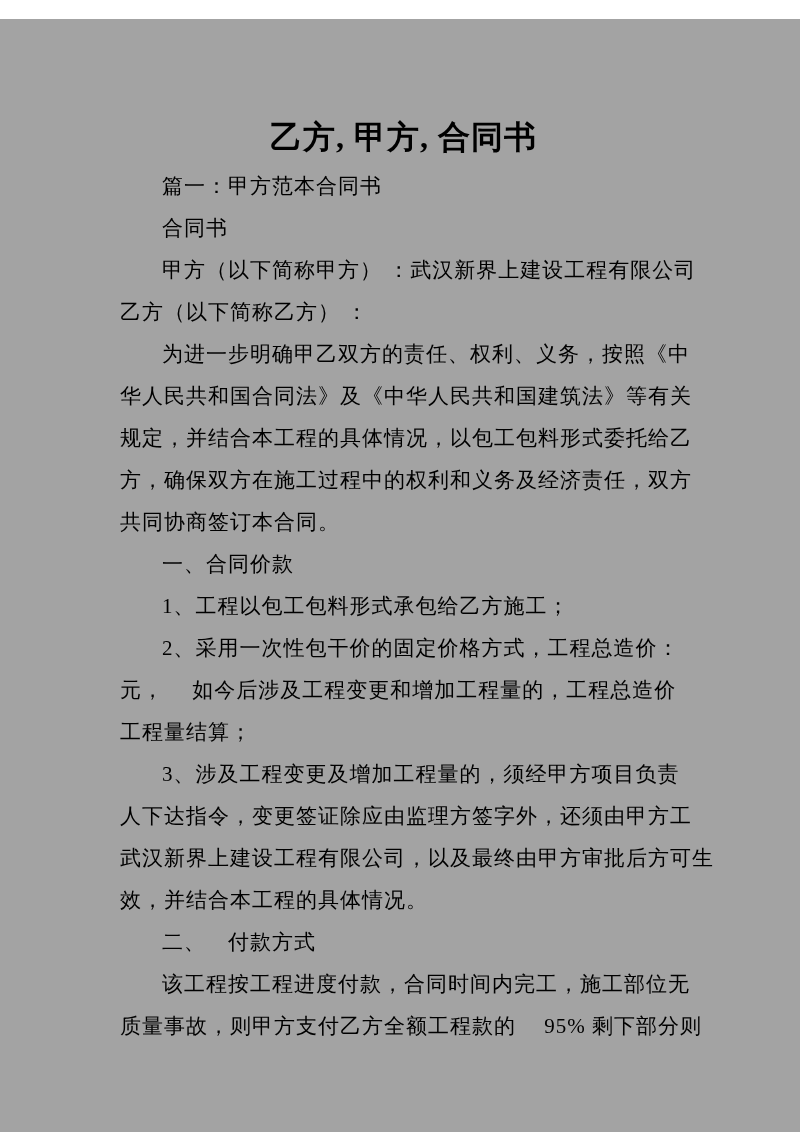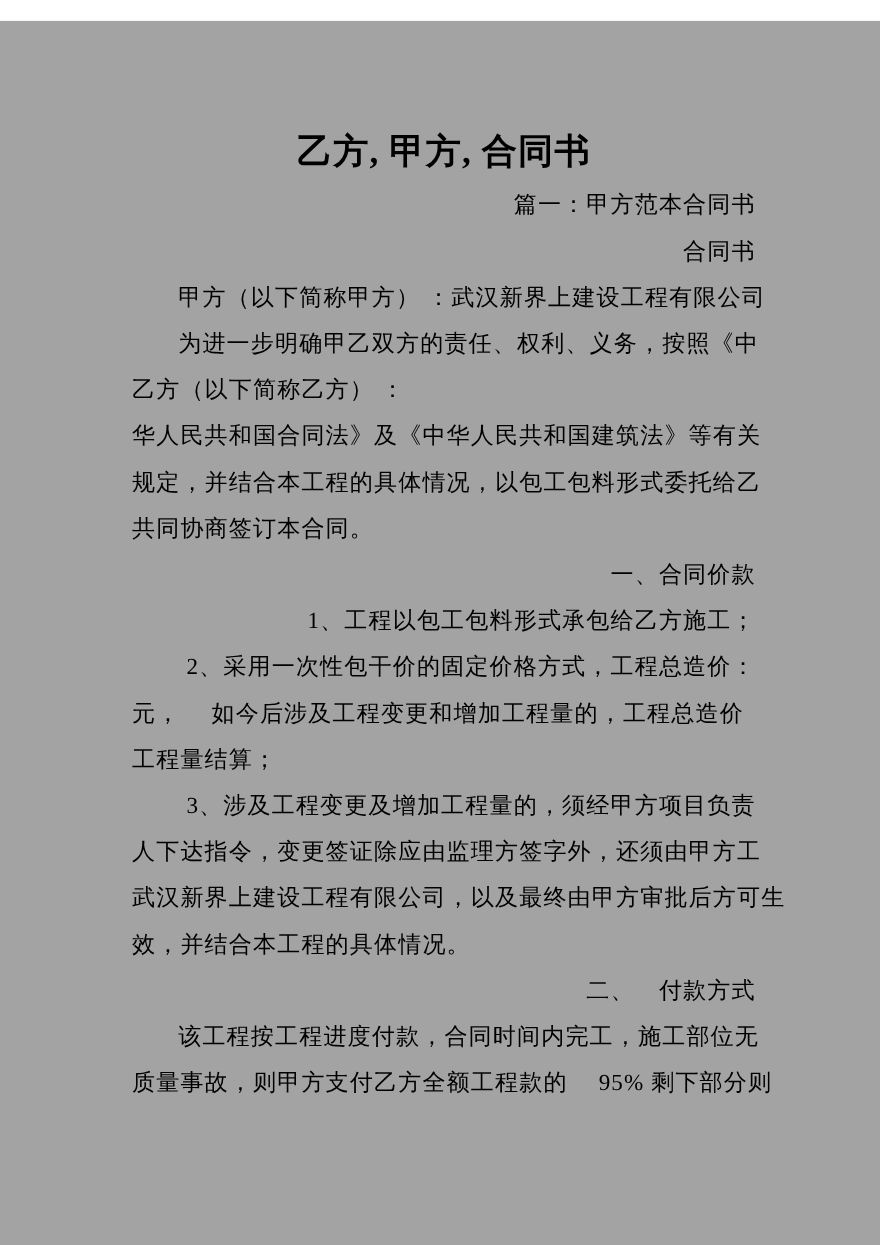--- a/index.html
+++ b/index.html
@@ -32,36 +32,36 @@
     margin: 0;
   }
   .line {
     font-size: 21px;
     line-height: 42px;
     white-space: pre;
     letter-spacing: 1px;
   }
   .line.indent {
     padding-left: 42px;
-    text-align: right;
   }
 </style>
 </head>
 <body>
 
 <div class="page">
   <h1 class="doc-title">乙方, 甲方, 合同书</h1>
   <div class="doc-body">
       <div class="line indent">篇一：甲方范本合同书</div>
       <div class="line indent">合同书</div>
       <div class="line indent">甲方（以下简称甲方） ：武汉新界上建设工程有限公司</div>
+      <div class="line">乙方（以下简称乙方） ：</div>
       <div class="line indent">为进一步明确甲乙双方的责任、权利、义务，按照《中</div>
-      <div class="line">乙方（以下简称乙方） ：</div>
       <div class="line">华人民共和国合同法》及《中华人民共和国建筑法》等有关</div>
       <div class="line">规定，并结合本工程的具体情况，以包工包料形式委托给乙</div>
+      <div class="line">方，确保双方在施工过程中的权利和义务及经济责任，双方</div>
       <div class="line">共同协商签订本合同。</div>
       <div class="line indent">一、合同价款</div>
       <div class="line indent">1、工程以包工包料形式承包给乙方施工；</div>
       <div class="line indent">2、采用一次性包干价的固定价格方式，工程总造价：</div>
       <div class="line">元，　 如今后涉及工程变更和增加工程量的，工程总造价</div>
       <div class="line">工程量结算；</div>
       <div class="line indent">3、涉及工程变更及增加工程量的，须经甲方项目负责</div>
       <div class="line">人下达指令，变更签证除应由监理方签字外，还须由甲方工</div>
       <div class="line">武汉新界上建设工程有限公司，以及最终由甲方审批后方可生</div>
       <div class="line">效，并结合本工程的具体情况。</div>

